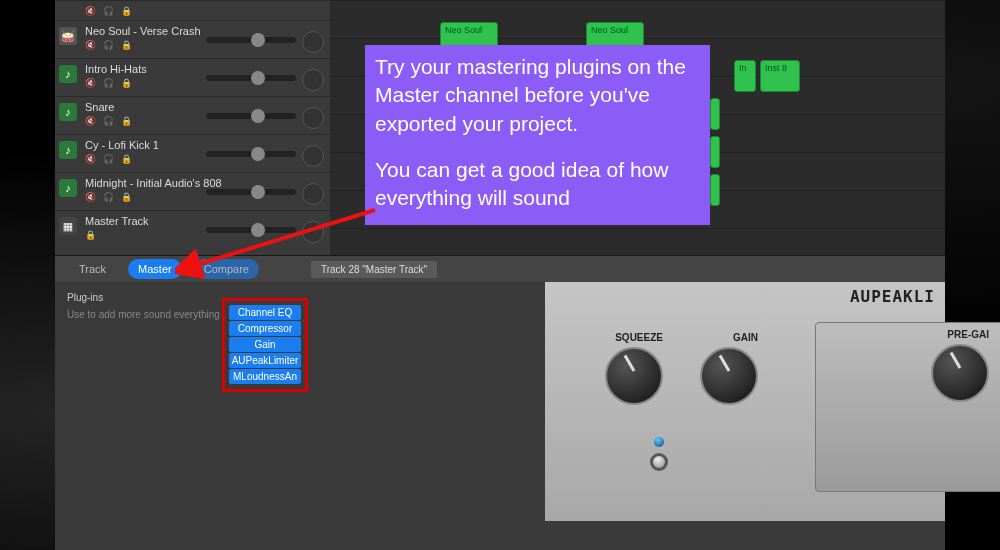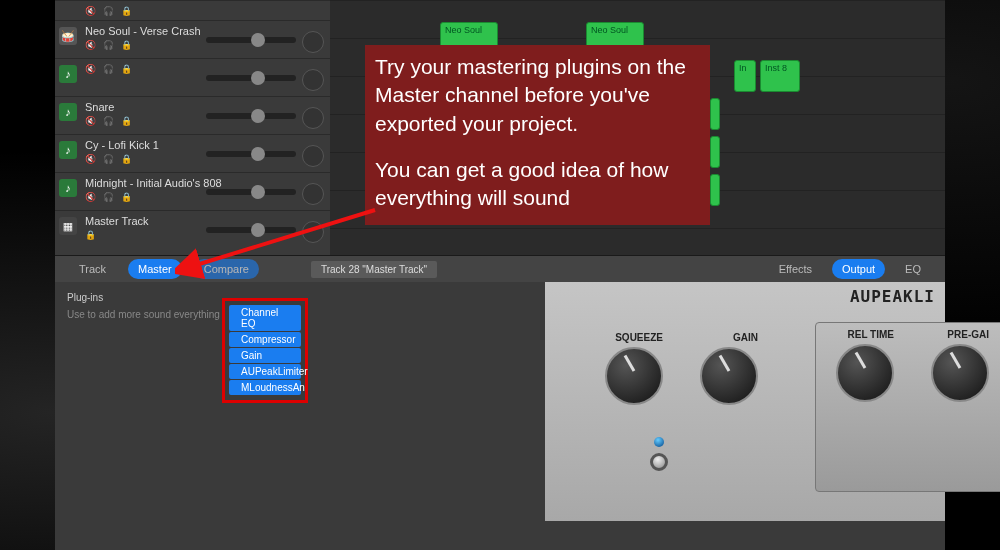--- a/index.html
+++ b/index.html
@@ -76,21 +76,21 @@
     background: #3a3a3a; padding: 10px 12px;
   }
   .ph { color: #ccc; font-size: 10px; margin-bottom: 6px; }
   .psub { color: #888; font-size: 10px; }
   .plugin-list {
     position: absolute; left: 167px; top: 42px; width: 86px;
     border: 3px solid #d00; padding: 4px;
   }
   .plugin {
     background: #1a7df0; color: #fff; font-size: 10px;
-    padding: 2px 12px; margin-bottom: 1px;
+    text-align: center; padding: 2px 0; margin-bottom: 1px;
     border-radius: 2px;
   }
   
   .steel {
     position: absolute; left: 490px; top: 26px; right: 0; height: 239px;
     background: linear-gradient(#c5c5c5, #a8a8a8);
   }
   .brand {
     position: absolute; right: 10px; top: 5px; font-family: monospace;
     font-size: 16px; font-weight: bold; color: #222; letter-spacing: 1px;
@@ -117,21 +117,21 @@
     margin: 0 auto;
   }
   .toggle {
     width: 18px; height: 18px; border-radius: 50%;
     background: radial-gradient(circle at 40% 30%, #eee, #888);
     border: 3px solid #555; margin: 6px auto 0;
   }
   
   .annot {
     position: absolute; left: 365px; top: 45px; width: 345px; height: 180px;
-    background: #7f1d1d; color: #fff; font-size: 21px; line-height: 1.35;
+    background: #8b5cf6; color: #fff; font-size: 21px; line-height: 1.35;
     padding: 8px 10px; font-family: Arial, sans-serif;
   }
   .arrow {
     position: absolute; pointer-events: none;
     left: 175px; top: 200px; width: 220px; height: 80px;
   }
   
   .smoke { position: absolute; inset: 0; pointer-events: none;
     background: radial-gradient(ellipse at 5% 75%, rgba(200,200,200,0.18), transparent 45%),
                 radial-gradient(ellipse at 95% 15%, rgba(200,200,200,0.10), transparent 40%);
@@ -159,20 +159,21 @@
       <div class="track-ctrls">
         <span class="tico">🔇</span>
         <span class="tico">🎧</span>
         <span class="tico">🔒</span>
       </div>
       <div class="vol"></div>
       <div class="pan"></div>
     </div>
     <div class="track-row">
       <div class="track-icon">♪</div>
+      <div class="track-name">Intro Hi-Hats</div>
       <div class="track-ctrls">
         <span class="tico">🔇</span>
         <span class="tico">🎧</span>
         <span class="tico">🔒</span>
       </div>
       <div class="vol"></div>
       <div class="pan"></div>
     </div>
     <div class="track-row">
       <div class="track-icon">♪</div>
@@ -227,25 +228,20 @@
     <div class="region" style="left:380px;top:136px;width:8px;height:32px"></div>
     <div class="region" style="left:380px;top:174px;width:8px;height:32px"></div>
   </div>
 
   <div class="editor">
     <div class="tabbar">
       <span class="tab">Track</span>
       <span class="tab active">Master</span>
       <span class="tab" style="background:#1a7df0;color:#fff;opacity:.6">Compare</span>
       <span class="crumb">Track 28 "Master Track"</span>
-      <div class="rtabs">
-        <span class="tab">Effects</span>
-        <span class="tab active">Output</span>
-        <span class="tab">EQ</span>
-      </div>
     </div>
 
     <div class="pluginarea">
       <div class="ph">Plug-ins</div>
       <div class="psub">Use to add more sound everything</div>
     </div>
     <div class="plugin-list">
       <div class="plugin">Channel EQ</div>
       <div class="plugin">Compressor</div>
       <div class="plugin">Gain</div>
@@ -261,24 +257,20 @@
       </div>
       <div class="knobbox" style="left:155px;top:50px">
         <div class="klabel">GAIN</div>
         <div class="knob"></div>
       </div>
       <div class="knobbox" style="left:105px;top:155px">
         <div class="led"></div>
         <div class="toggle"></div>
       </div>
       <div class="steel-sub">
-        <div class="knobbox" style="left:20px;top:6px">
-          <div class="klabel">REL TIME</div>
-          <div class="knob"></div>
-        </div>
         <div class="knobbox" style="left:115px;top:6px">
           <div class="klabel">PRE-GAI</div>
           <div class="knob"></div>
         </div>
       </div>
     </div>
   </div>
 </div>
 
 <div class="annot">

